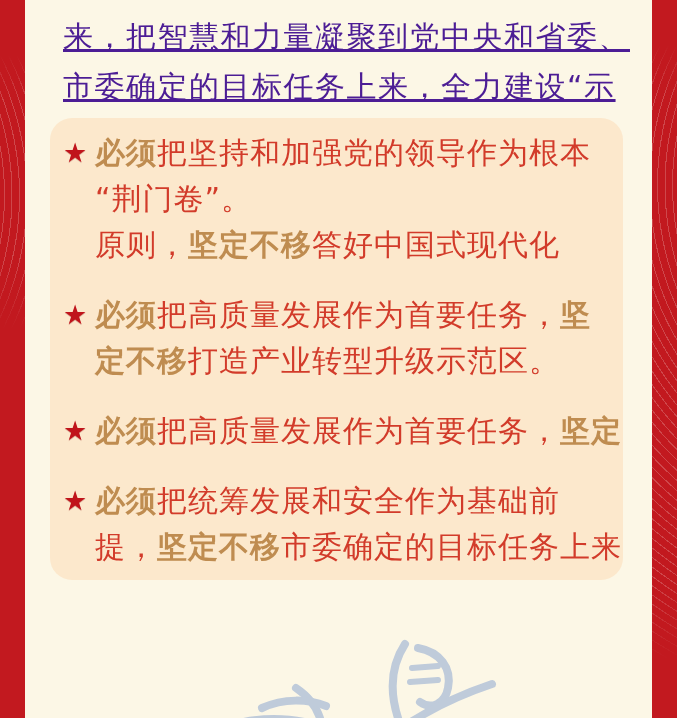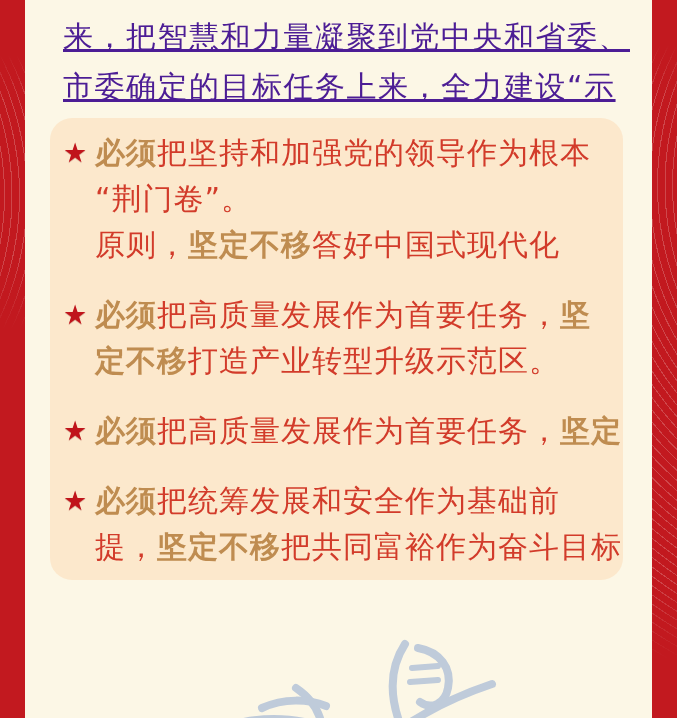--- a/index.html
+++ b/index.html
@@ -126,21 +126,21 @@
       <div class="kp-star">★</div>
       <div class="kp-text">
         <div class="kp-line"><span class="g">必须</span><span class="r">把高质量发展作为首要任务，</span><span class="g">坚定</span></div>
       </div>
     </div>
 
     <div class="kp">
       <div class="kp-star">★</div>
       <div class="kp-text">
         <div class="kp-line"><span class="g">必须</span><span class="r">把统筹发展和安全作为基础前</span></div>
-        <div class="kp-line"><span class="r">提，</span><span class="g">坚定不移</span><span class="r">把共同富裕作为奋斗目标</span></div>
+        <div class="kp-line"><span class="r">提，</span><span class="g">坚定不移</span><span class="r">市委确定的目标任务上来</span></div>
       </div>
     </div>
 
   </div>
 </div>
 
 <svg class="watermark" viewBox="0 0 300 100" fill="none" stroke="#b5c4d9" stroke-linecap="round">
   <path d="M205 8 C192 28 188 55 200 88" stroke-width="8"></path>
   <path d="M218 12 C240 16 252 32 248 52 C245 68 231 74 220 66" stroke-width="8"></path>
   <path d="M212 32 L238 30" stroke-width="6"></path>

